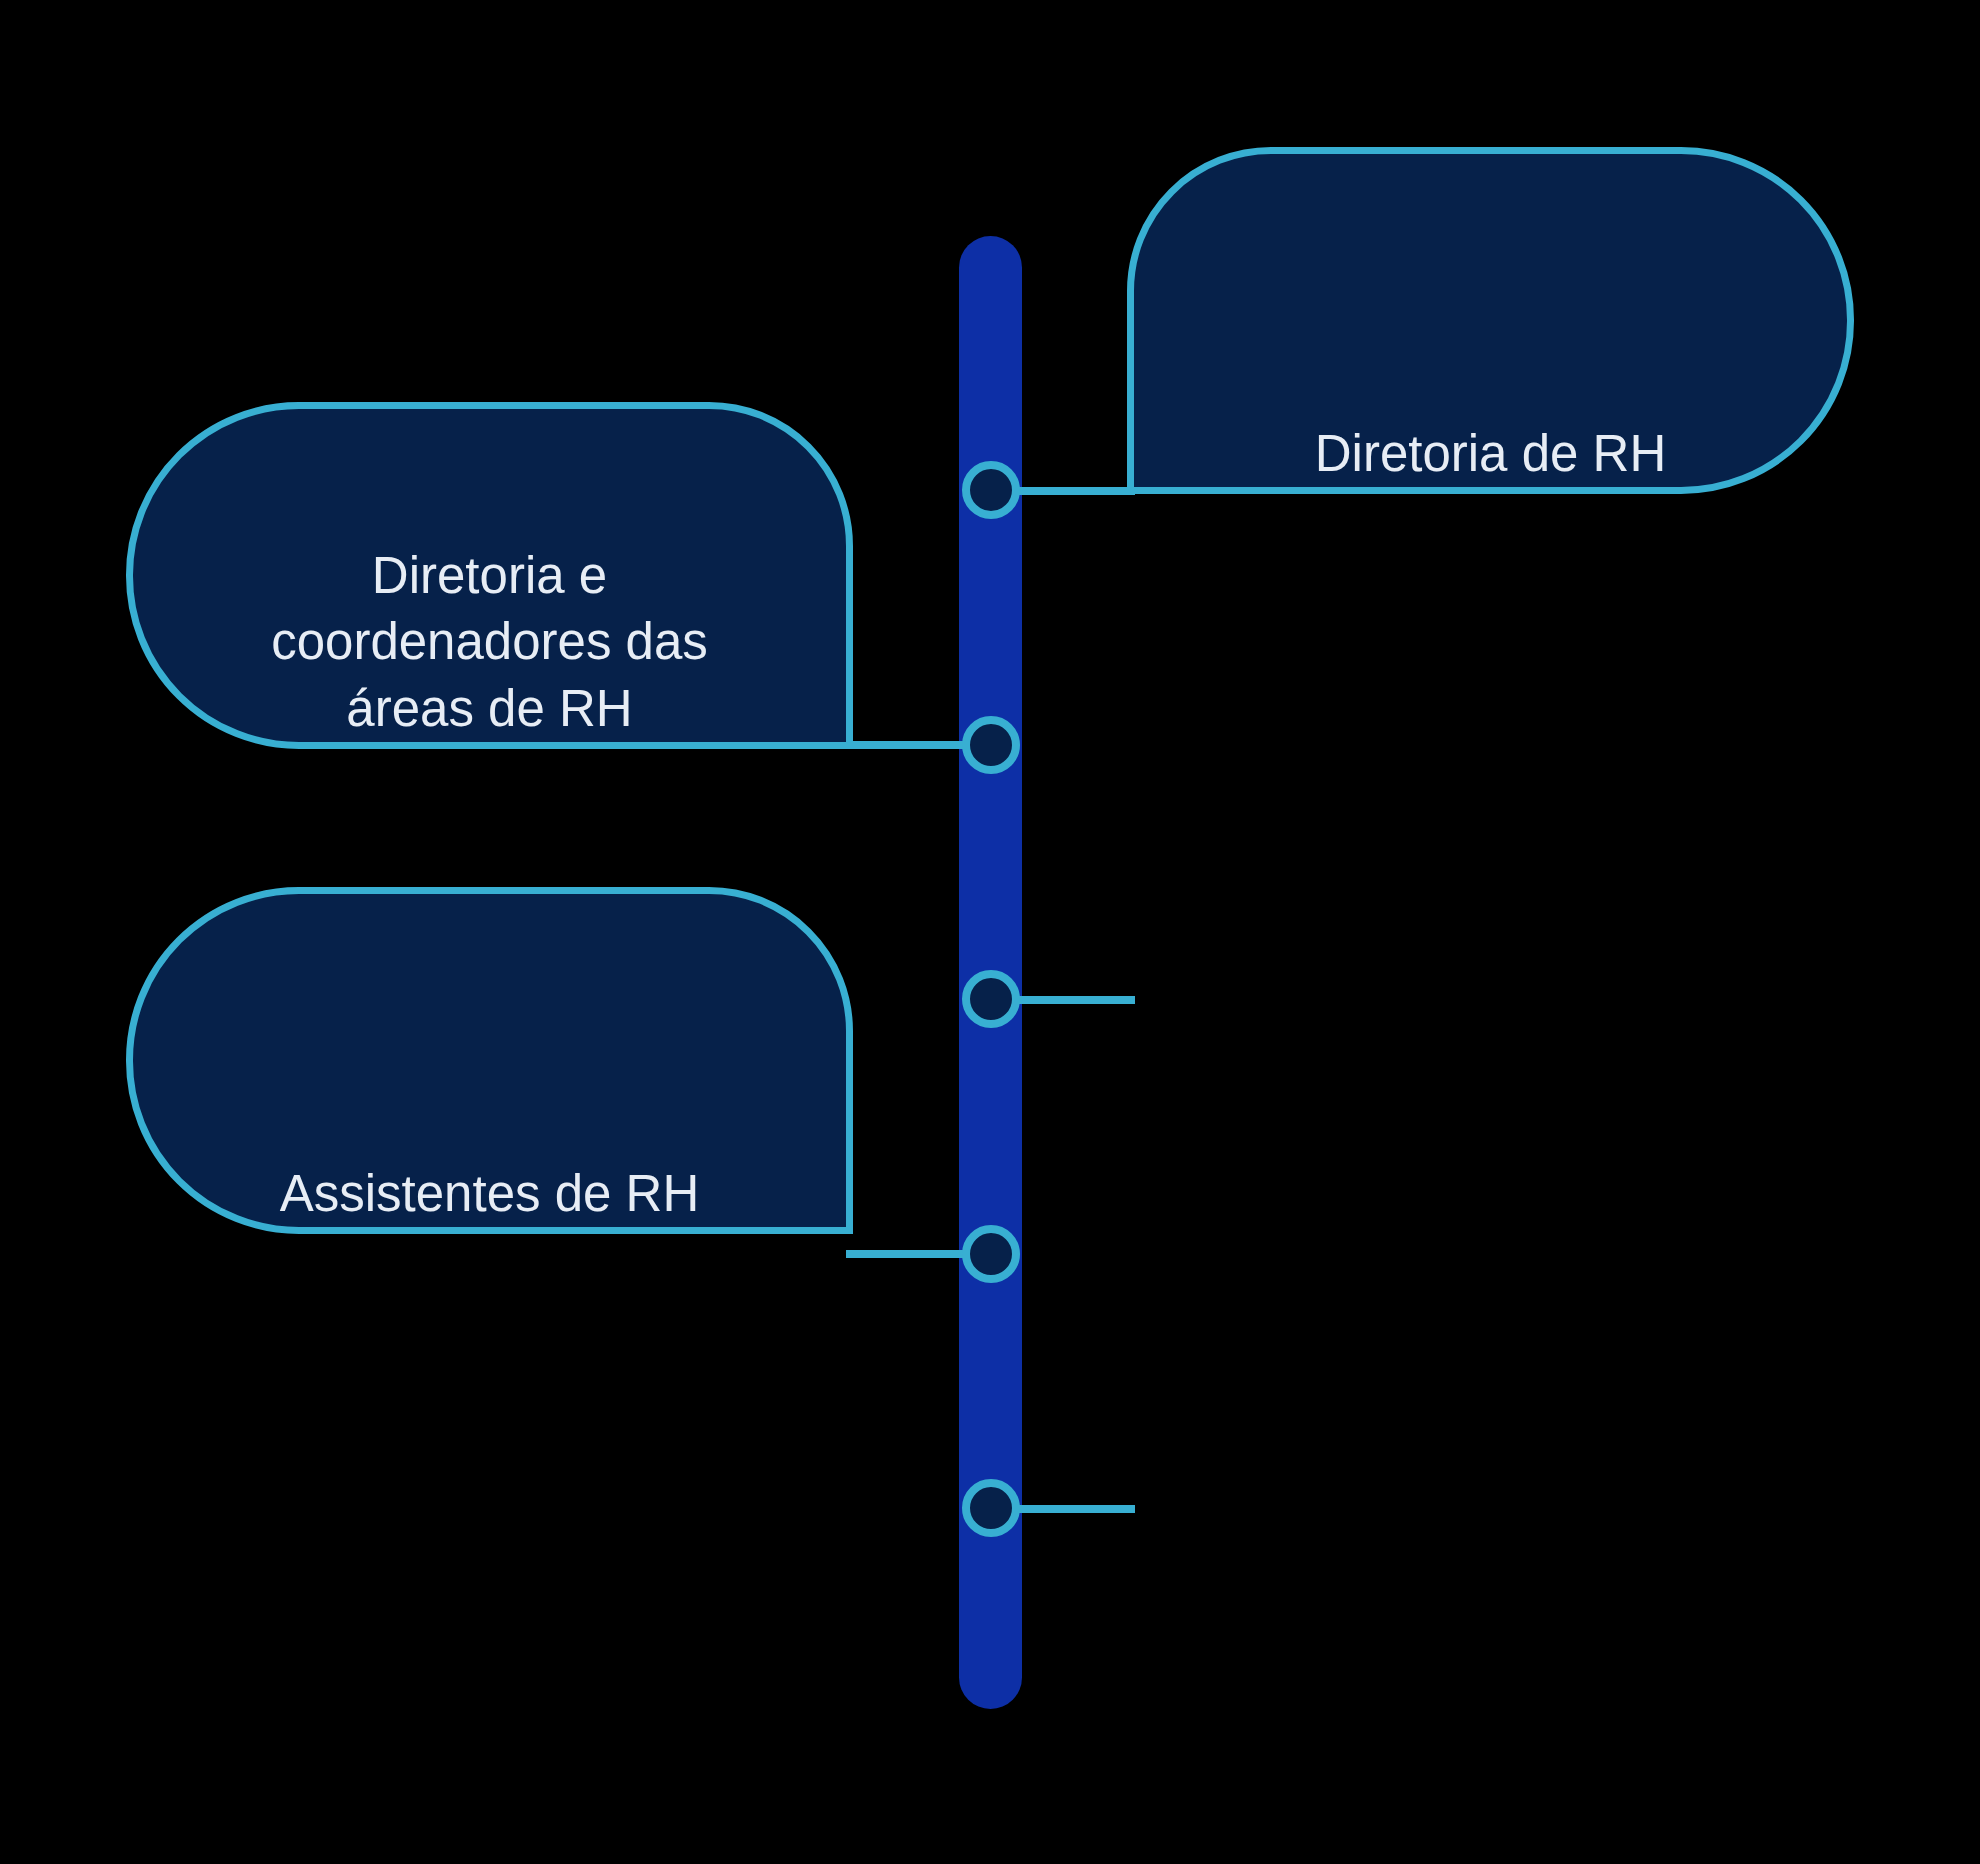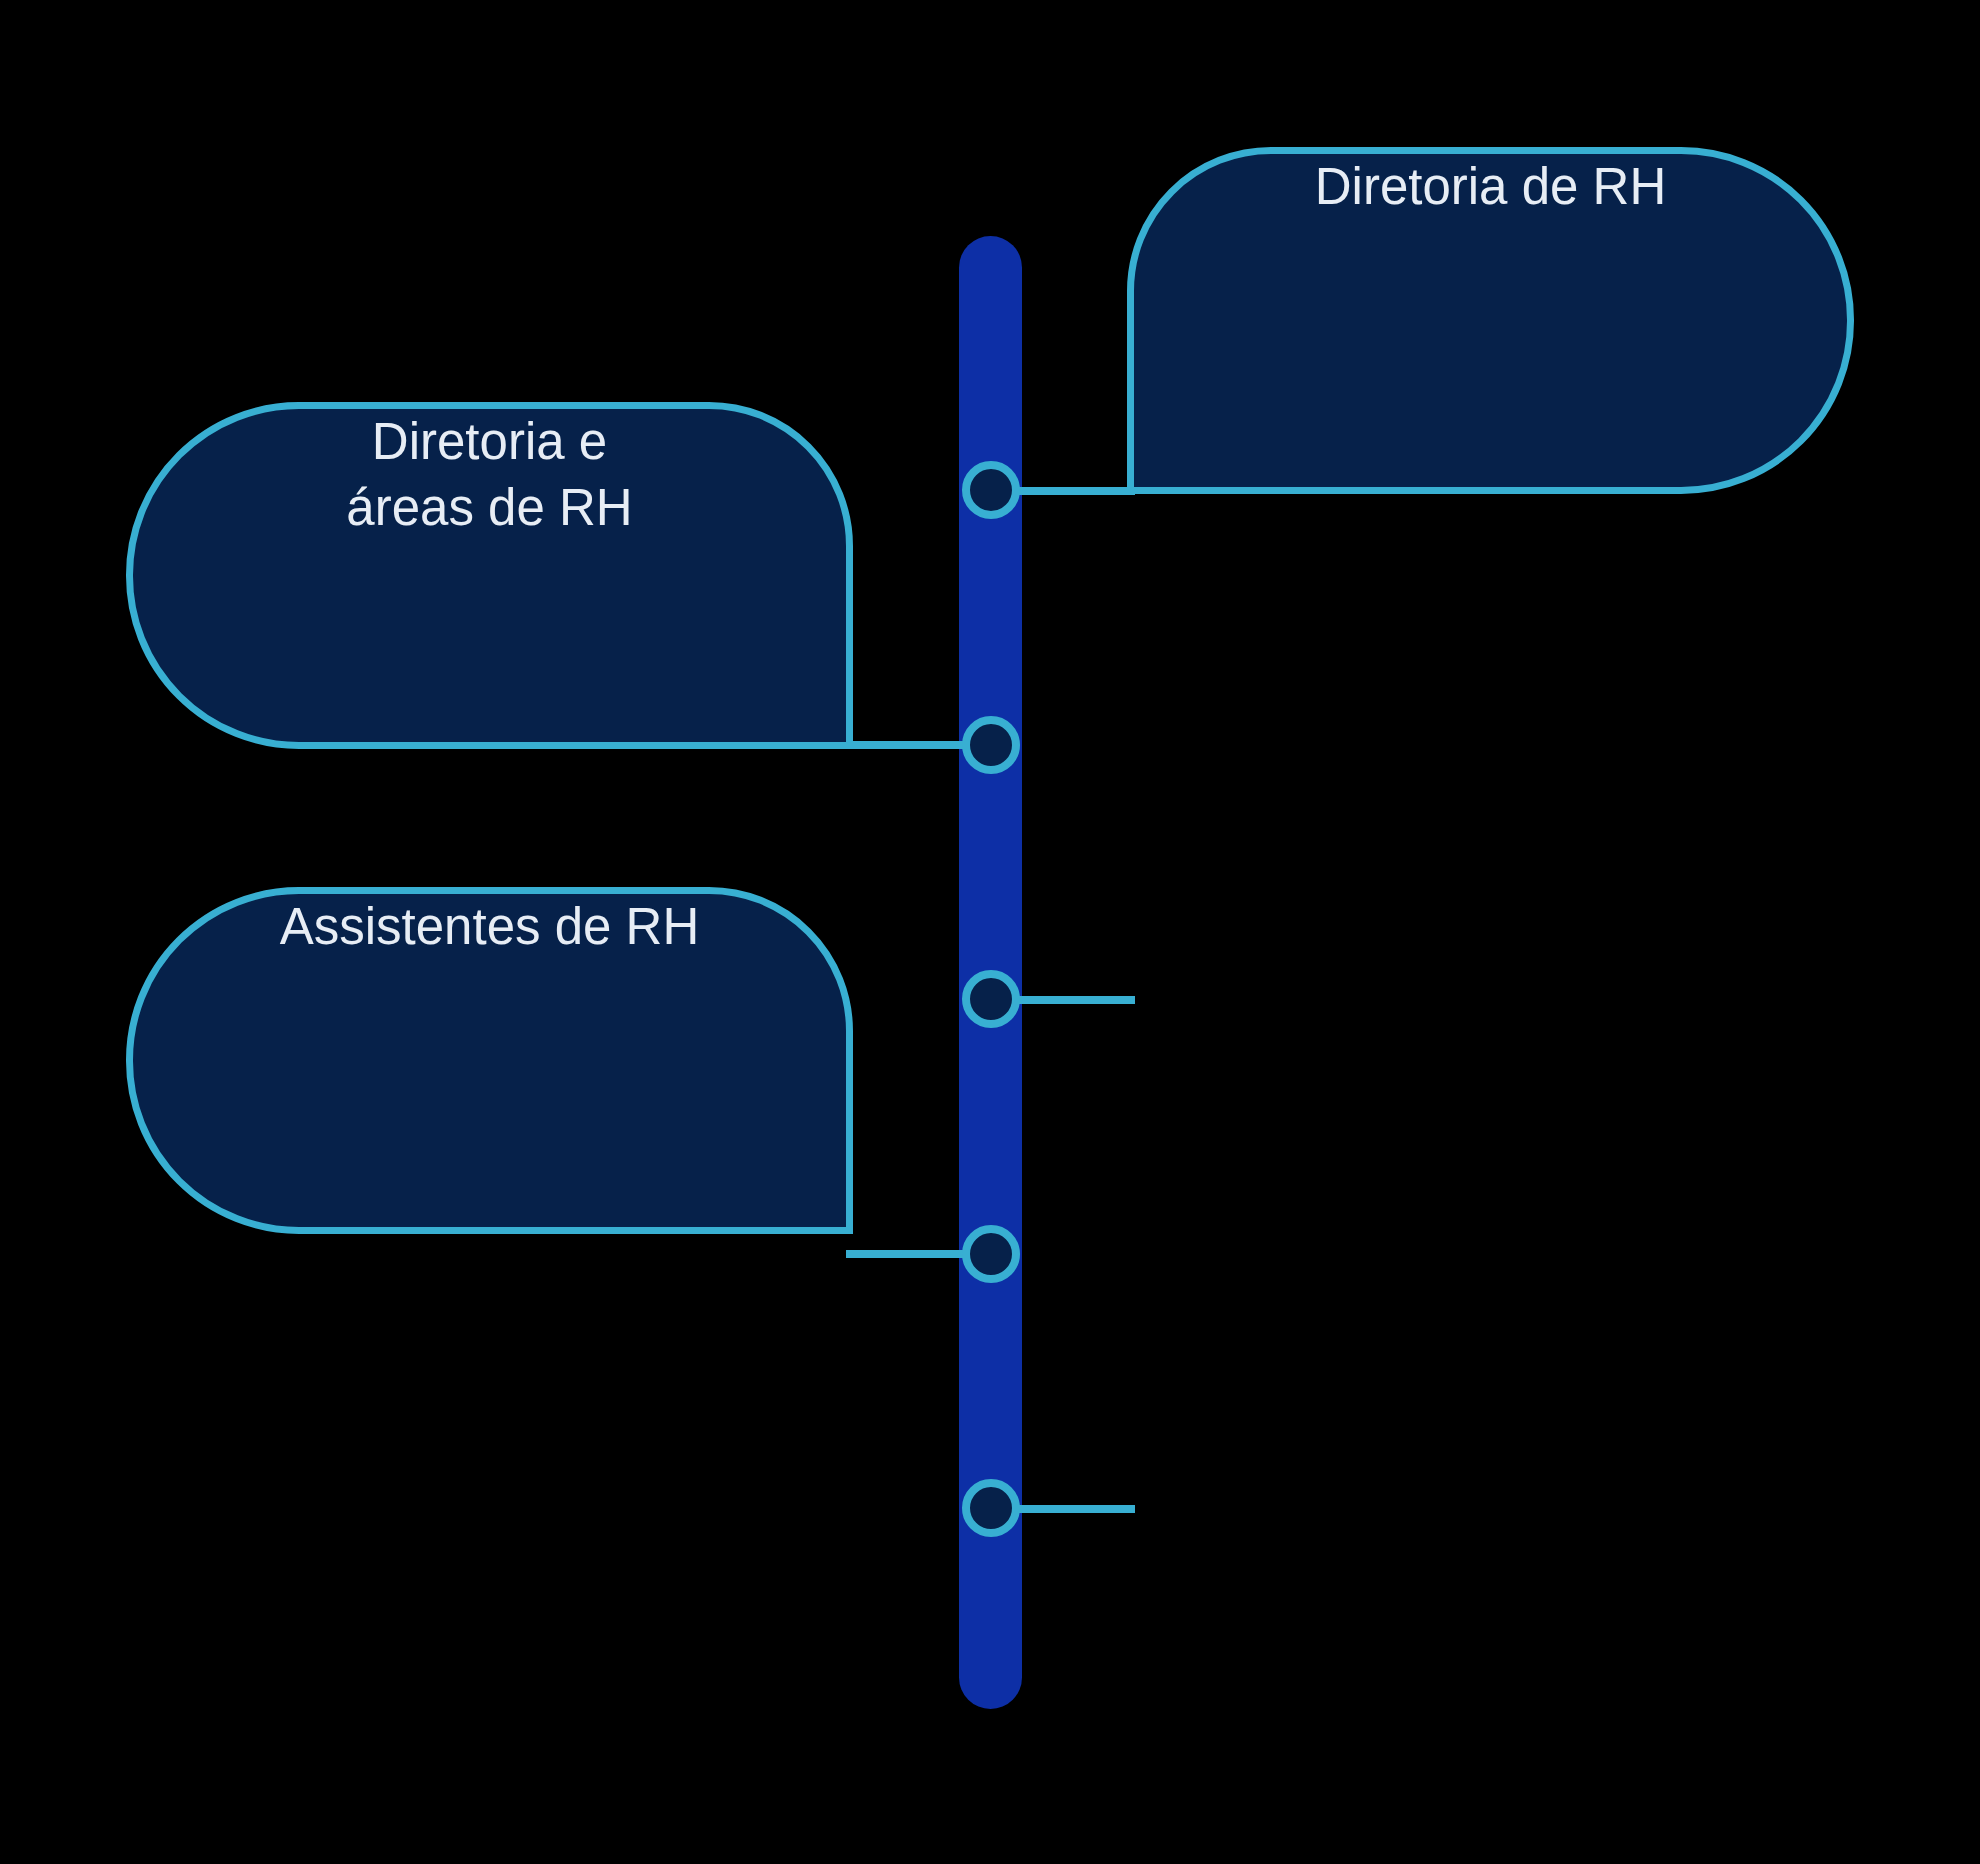--- a/index.html
+++ b/index.html
@@ -44,21 +44,21 @@
     background:var(--node-fill);
     z-index:3;
   }
   .box{
     position:absolute;
     width:727px;height:347px;
     box-sizing:border-box;
     border:7.5px solid var(--accent-teal);
     background:var(--box-fill);
     display:flex;
-    align-items:flex-start;
+    align-items:flex-end;
     justify-content:center;
     text-align:center;
     z-index:2;
   }
   .box.right{
     left:1127px;
     border-radius:144px 173px 173px 0;
   }
   .box.left{
     left:126px;
@@ -93,20 +93,21 @@
 
   <div class="box right" style="top:147px">
     <div class="box-text">
       <div>Diretoria de RH</div>
     </div>
   </div>
 
   <div class="box left" style="top:402px">
     <div class="box-text">
       <div>Diretoria e</div>
+      <div>coordenadores das</div>
       <div>áreas de RH</div>
     </div>
   </div>
 
 
   <div class="box left" style="top:887px">
     <div class="box-text">
       <div>Assistentes de RH</div>
     </div>
   </div>

